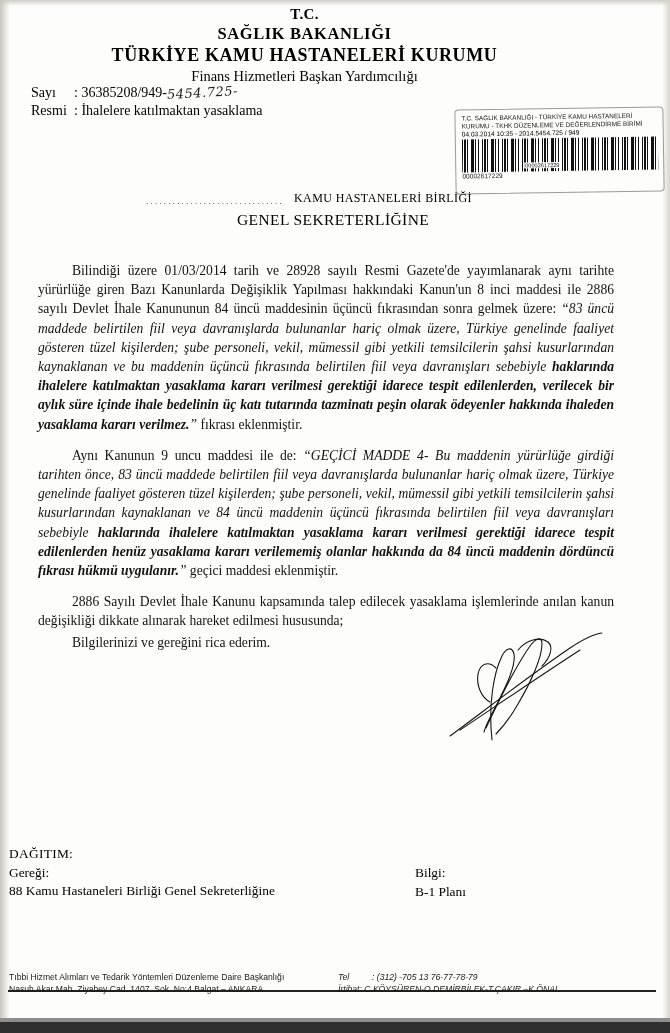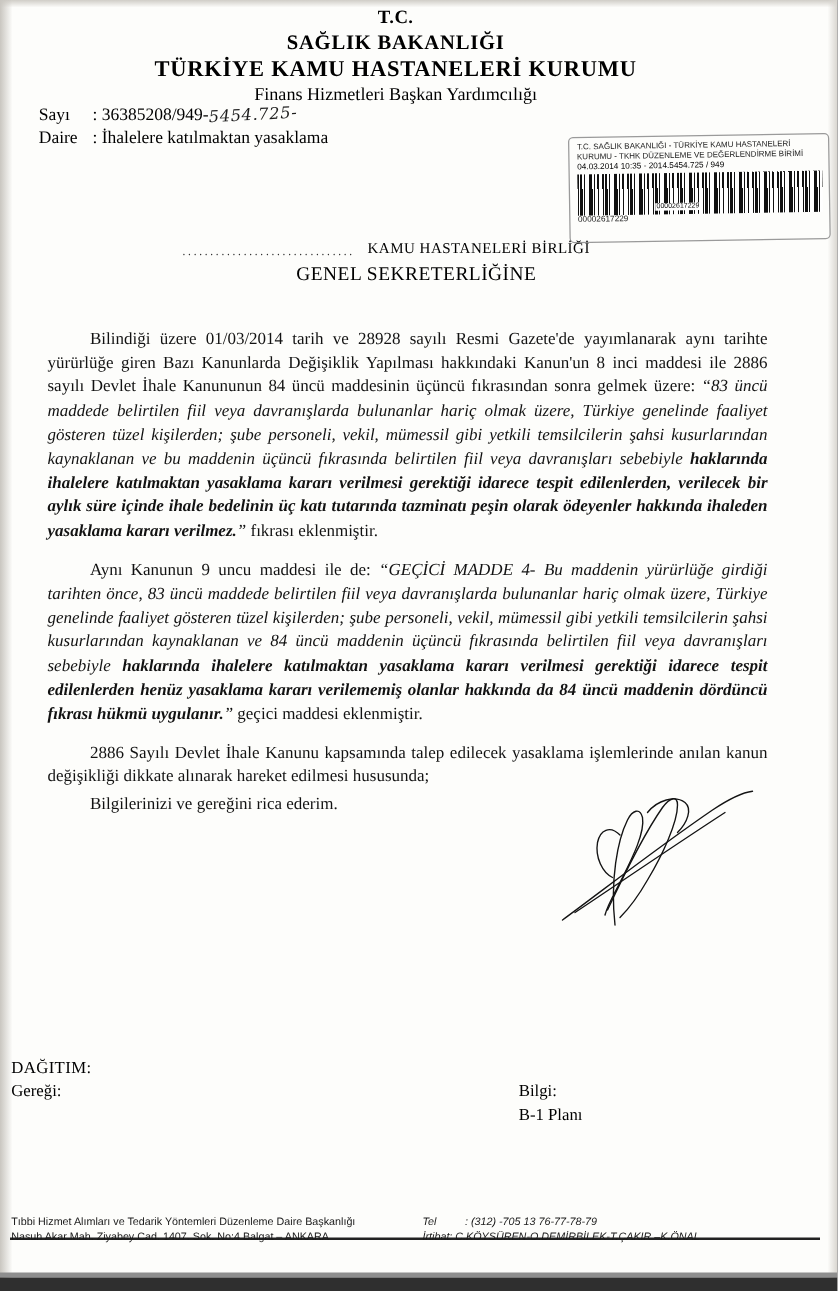--- a/index.html
+++ b/index.html
@@ -32,21 +32,21 @@
   .scan-bottom-band{
     position:absolute;left:0;bottom:0;width:670px;height:11px;
     background:#2f2f2f;
   }
   .scan-bottom-band2{
     position:absolute;left:0;bottom:11px;width:670px;height:4px;
     background:#8e8e8e;
   }
 
   
-  .hdr{position:absolute;left:12px;top:6px;width:609px;text-align:center;}
+  .hdr{position:absolute;left:0;top:6px;width:609px;text-align:center;}
   .hdr .l1{font-weight:bold;font-size:15px;letter-spacing:.3px;}
   .hdr .l2{font-weight:bold;font-size:16.5px;letter-spacing:.6px;margin-top:1px;}
   .hdr .l3{font-weight:bold;font-size:18px;letter-spacing:.6px;margin-top:1px;}
   .hdr .l4{font-size:14.5px;margin-top:2px;}
 
   
   .meta{position:absolute;left:31px;top:84px;font-size:14px;line-height:18px;}
   .meta .row{white-space:nowrap;}
   .meta .lbl{display:inline-block;width:43px;}
   .hand{
@@ -126,21 +126,21 @@
     <div class="l2">SAĞLIK BAKANLIĞI</div>
     <div class="l3">TÜRKİYE KAMU HASTANELERİ KURUMU</div>
     <div class="l4">Finans Hizmetleri Başkan Yardımcılığı</div>
   </div>
 
   <div class="meta">
     <div class="row">
       <span class="lbl">Sayı</span><span>: 36385208/949-</span><span class="hand">5454.725-</span>
     </div>
     <div class="row">
-      <span class="lbl">Daire</span><span>: İhalelere katılmaktan yasaklama</span>
+      <span class="lbl">Resmi</span><span>: İhalelere katılmaktan yasaklama</span>
     </div>
   </div>
 
   <div class="stamp">
     <div class="txt">T.C. SAĞLIK BAKANLIĞI - TÜRKİYE KAMU HASTANELERİ KURUMU - TKHK DÜZENLEME VE DEĞERLENDİRME BİRİMİ</div>
     <div class="dt">04.03.2014 10:35 - 2014.5454.725 / 949</div>
     <div class="bc">
       <span class="bc-num-in">00002617229</span>
     </div>
     <div class="bc-num">00002617229</div>
@@ -169,20 +169,21 @@
       <path d="M30 98 C 60 78, 110 44, 150 18"></path>
       <path d="M66 36 C 58 28, 50 32, 48 42 C 46 54, 52 66, 60 70"></path>
       <path d="M88 18 C 96 8, 110 4, 118 10 C 124 15, 120 26, 112 34"></path>
     </g>
   </svg>
 
 
   <div class="dist">
     <div class="d1">DAĞITIM:</div>
     <div>Gereği:</div>
+    <div>88 Kamu Hastaneleri Birliği  Genel Sekreterliğine</div>
   </div>
 
   <div class="bilgi">
     <div>Bilgi:</div>
     <div>B-1 Planı</div>
   </div>
 
   <div class="foot-rule"></div>
   <div class="foot-left">
     <div>Tıbbi Hizmet Alımları ve Tedarik Yöntemleri Düzenleme Daire Başkanlığı</div>

